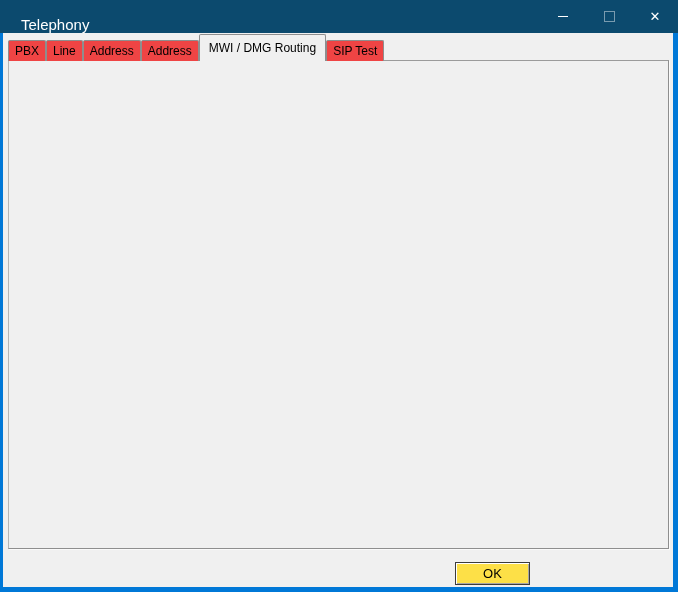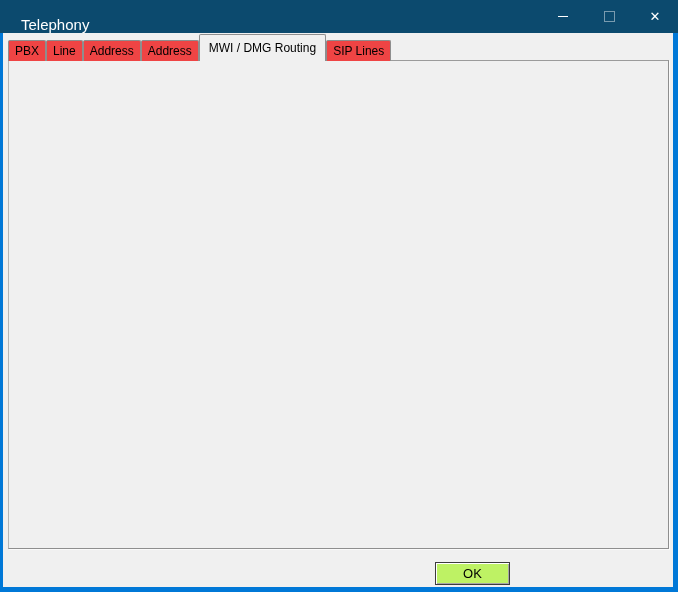--- a/index.html
+++ b/index.html
@@ -28,21 +28,21 @@
   .lv-cell{box-sizing:border-box;border-right:1px solid #ededed;font-size:13px;color:#000;display:flex;align-items:center;overflow:hidden;white-space:nowrap;}
   .lv-cell:last-child{border-right:none;}
   .lv-cell.c-line{padding-left:10px;}
   .lv-cell.c-port{justify-content:center;}
   
   .hscroll{position:absolute;left:0;bottom:0;width:566px;height:15px;background:#f0f0f0;display:flex;align-items:center;}
   .hs-arrow{width:15px;height:15px;display:flex;align-items:center;justify-content:center;color:#5a5a5a;font-size:11px;font-family:"DejaVu Sans",sans-serif;background:#f0f0f0;}
   .hs-thumb{width:524px;height:15px;background:#cdcdcd;}
   .hs-gap{flex:1;}
   
-  .btn{position:absolute;width:75px;height:23px;box-sizing:border-box;background:#bef264;font-size:13px;color:#000;display:flex;align-items:center;justify-content:center;box-shadow:inset 1px 1px 0 #ffffff, inset -1px -1px 0 #a7a7a7;}
+  .btn{position:absolute;width:75px;height:23px;box-sizing:border-box;background:#fde047;font-size:13px;color:#000;display:flex;align-items:center;justify-content:center;box-shadow:inset 1px 1px 0 #ffffff, inset -1px -1px 0 #a7a7a7;margin-left:20px;}
   .btn-ok{left:432px;top:529px;border:1px solid #3c3c3c;}
   .btn-cancel{left:532px;top:529px;border:1px solid #8a8a8a;}
 </style>
 </head>
 <body>
 
 <div class="window" style="background: rgb(0, 120, 215);">
   <div class="titlebar" style="background: #0c4a6e; align-items: flex-end;">
     <div class="title">Telephony</div>
     <div class="win-controls">
@@ -69,21 +69,21 @@
         <div class="tab">
           <span>Address</span>
         </div>
         <div class="tab">
           <span>Address</span>
         </div>
         <div class="tab active">
           <span>MWI / DMG Routing</span>
         </div>
         <div class="tab">
-          <span>SIP Lines</span>
+          <span>SIP Test</span>
         </div>
       </div>
     <div class="page"></div>
 
     <div class="listview">
       <div class="lv-header" id="lv-header">
           <div class="lv-hcell">Line</div>
           <div class="lv-hcell">IP Address</div>
           <div class="lv-hcell">DMG MWI Port</div>
           <div class="lv-hcell"></div>

